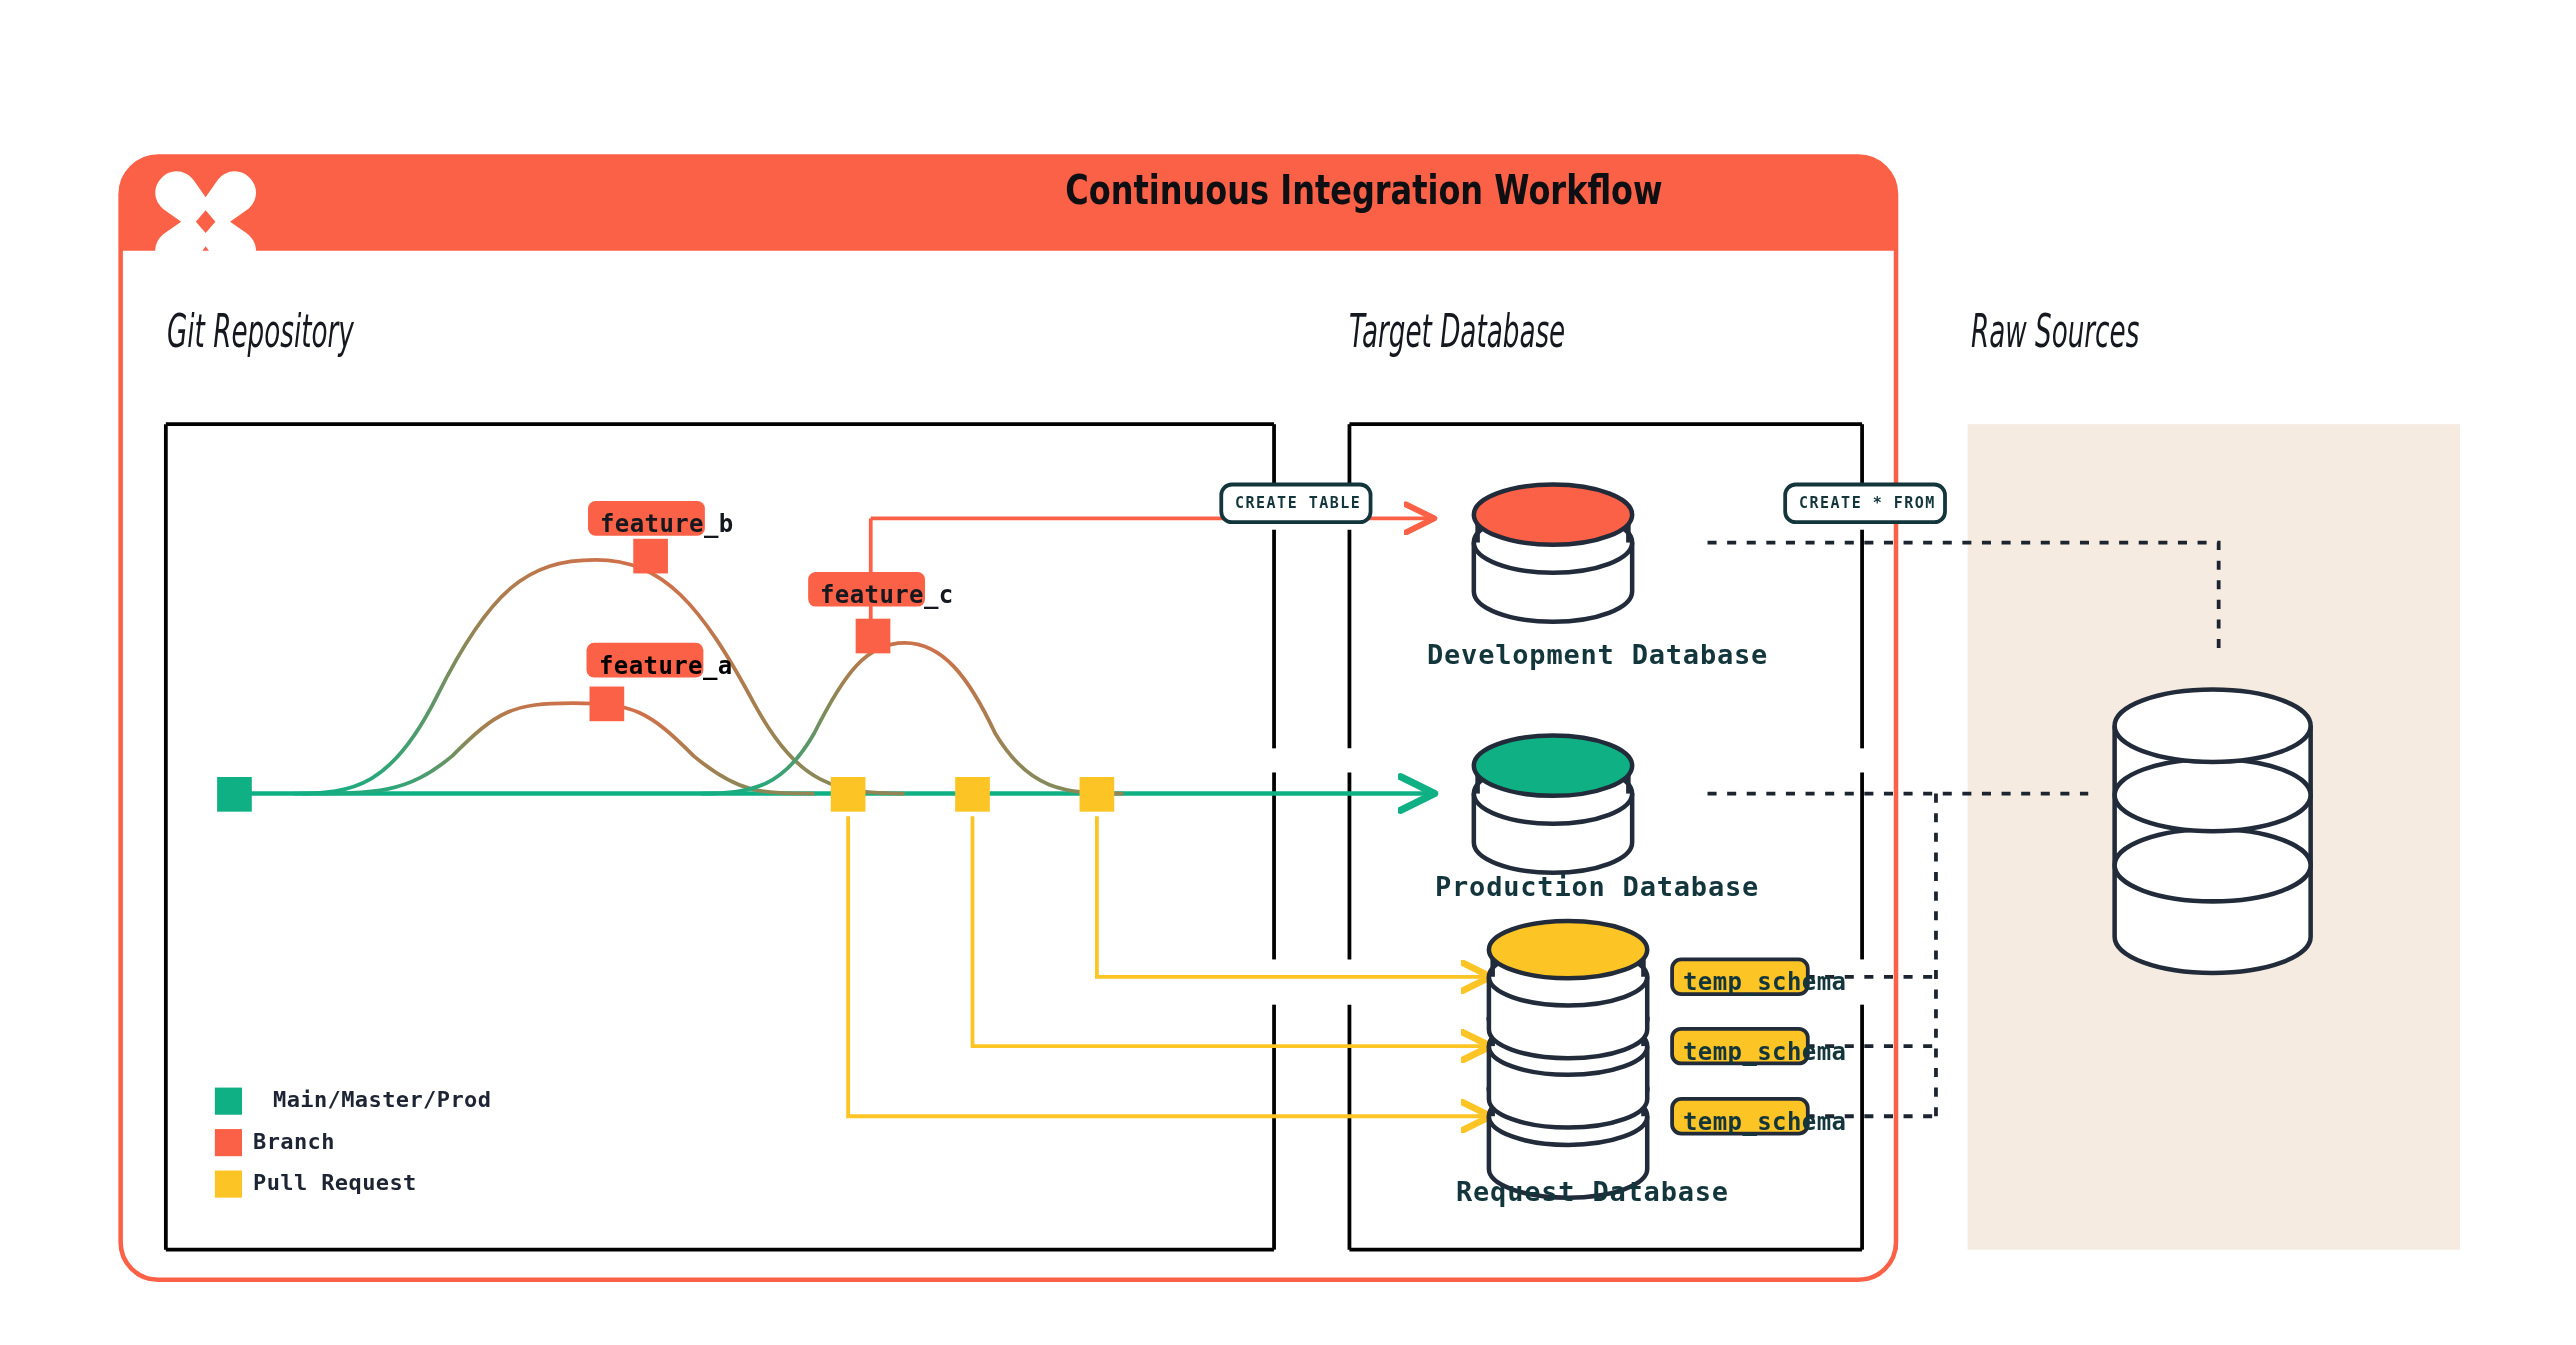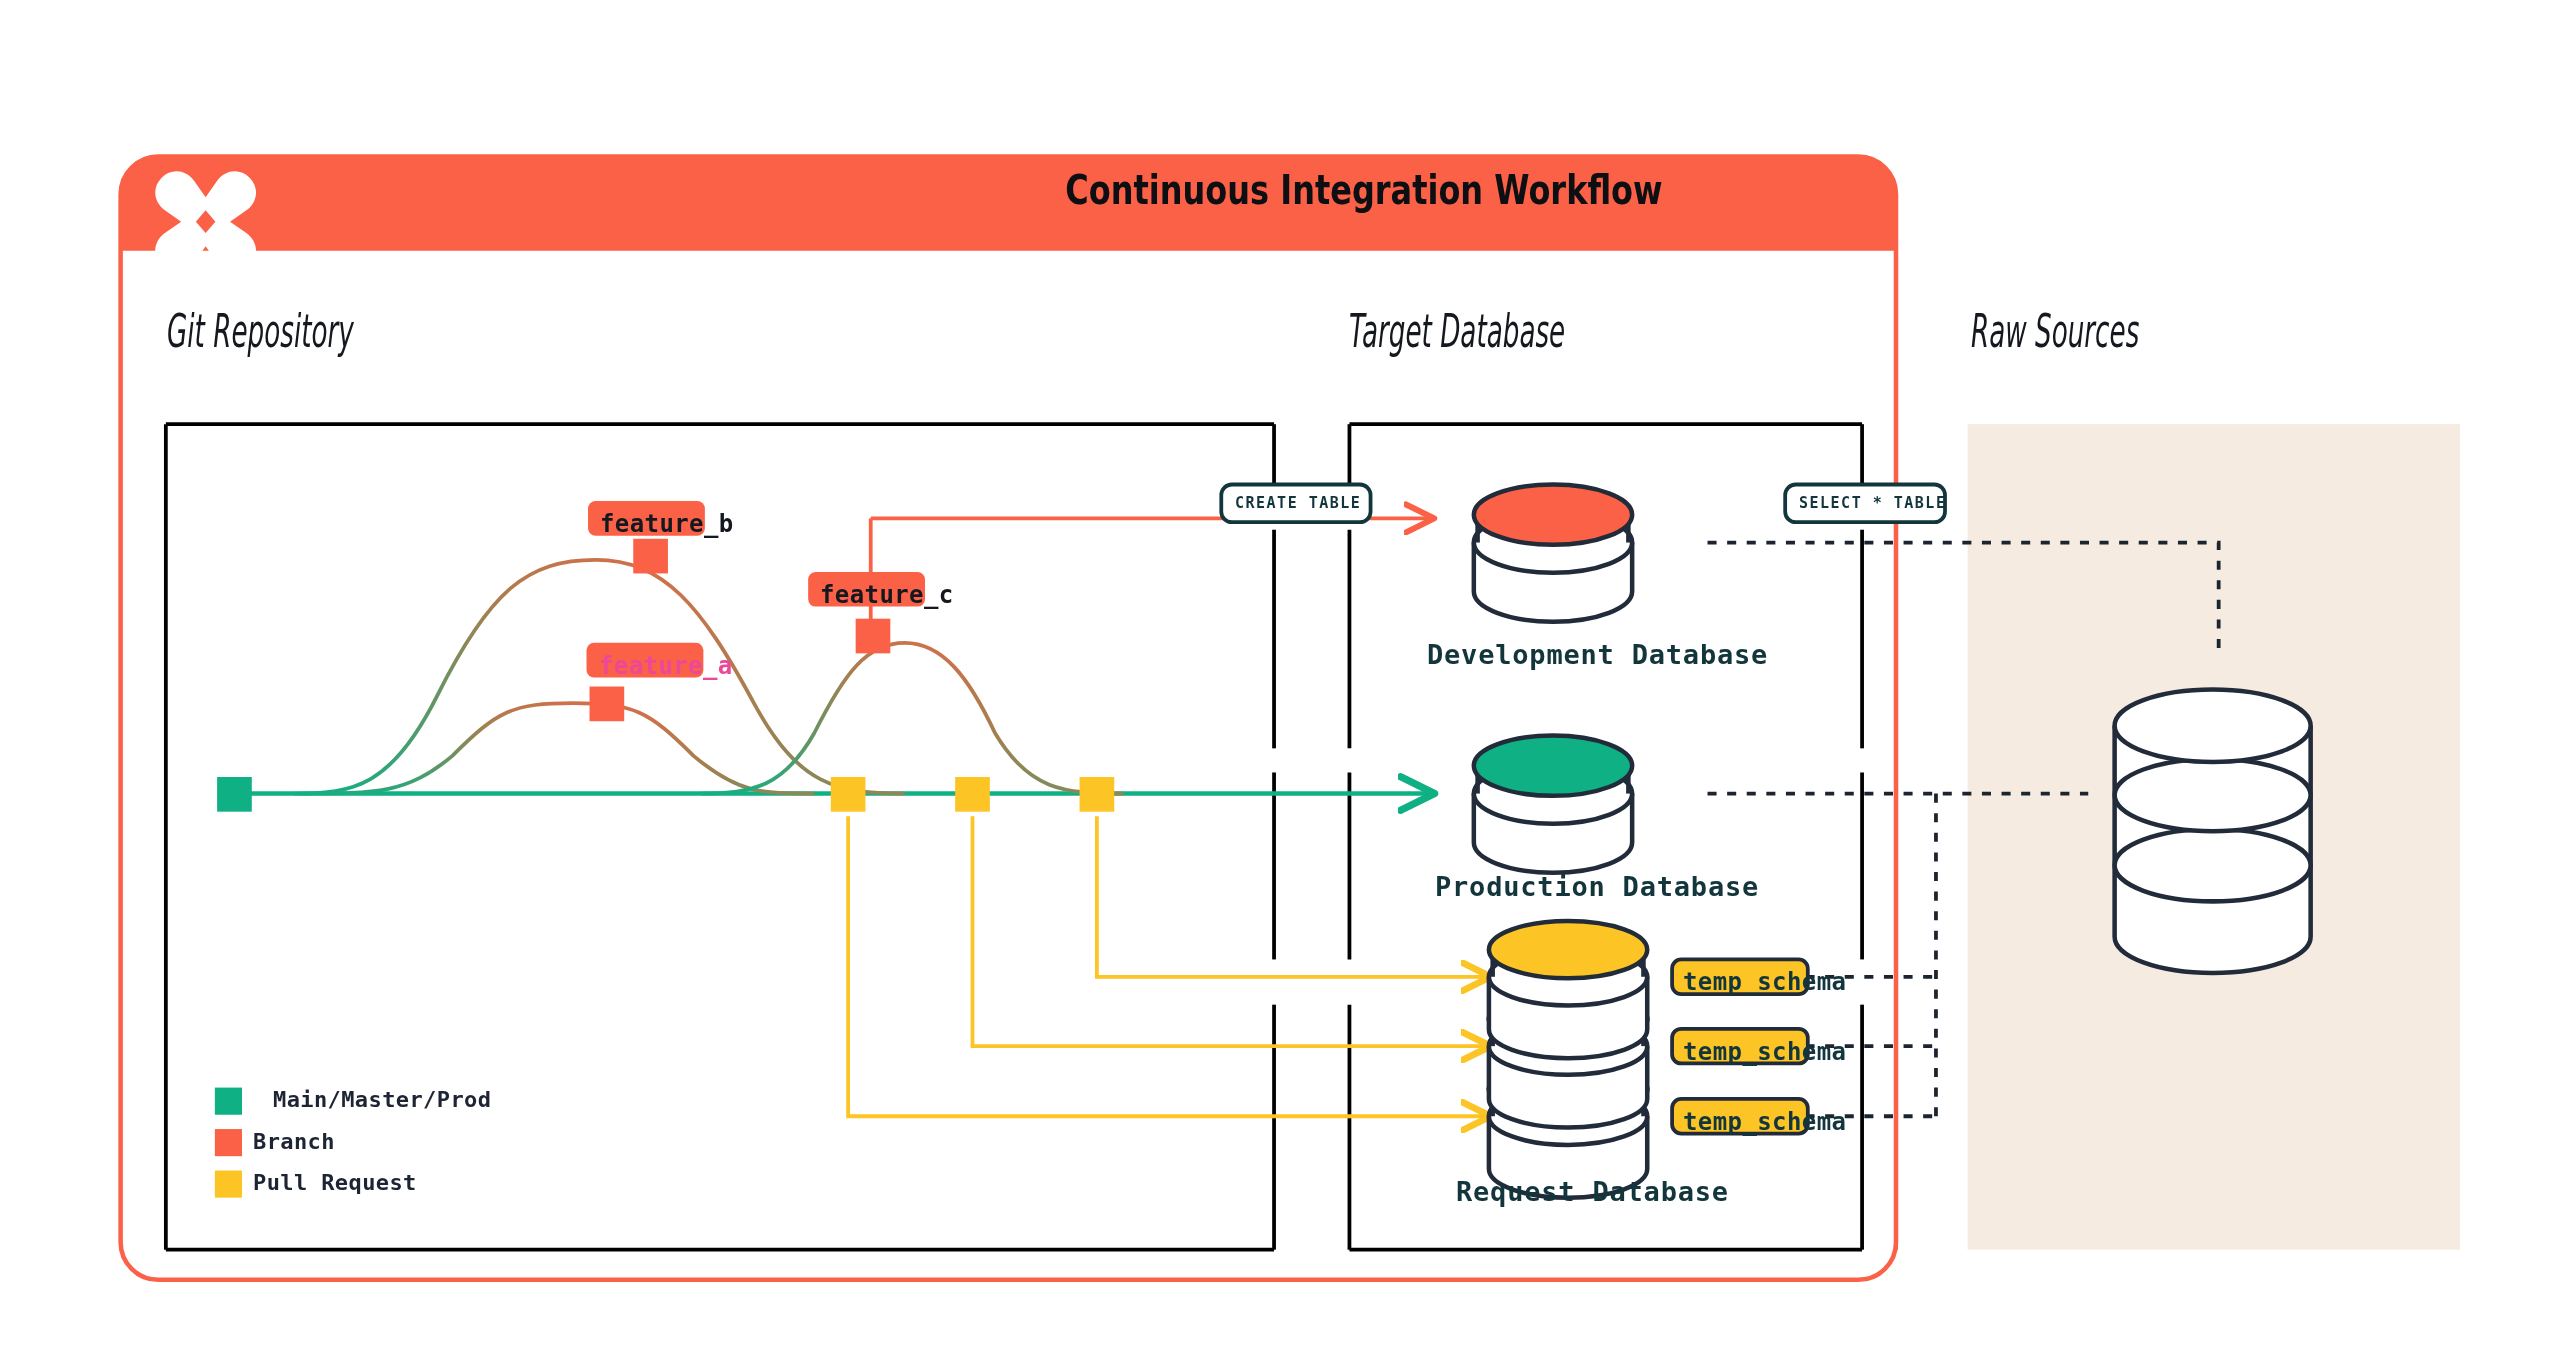--- a/index.html
+++ b/index.html
@@ -278,29 +278,29 @@
   </svg>
 
   <div class="htmltext window-title" style="left:874px; top:134px; width:980px;">Continuous Integration Workflow</div>
 
   <div class="htmltext panel-heading" style="left:167px; top:271px;">Git Repository</div>
 
   <div class="htmltext panel-heading" style="left:1349px; top:271px;">Target Database</div>
 
   <div class="htmltext panel-heading" style="left:1971px; top:271px;">Raw Sources</div>
 
-  <div class="htmltext pill-text" style="left:599px; top:620px; color:#ec4899;">feature_a</div>
+  <div class="htmltext pill-text" style="left:599px; top:620px; color:#000000;">feature_a</div>
 
   <div class="htmltext pill-text" style="left:600px; top:478px; color:#15191f;">feature_b</div>
 
   <div class="htmltext pill-text" style="left:820px; top:549px; color:#15191f;">feature_c</div>
 
   <div class="htmltext sql-text" style="left:1235px; top:462px;">CREATE TABLE</div>
 
-  <div class="htmltext sql-text" style="left:1799px; top:462px;">SELECT * TABLE</div>
+  <div class="htmltext sql-text" style="left:1799px; top:462px;">CREATE * FROM</div>
 
   <div class="htmltext mono-label" style="left:1427px; top:607px;">Development Database</div>
 
   <div class="htmltext mono-label" style="left:1435px; top:839px;">Production Database</div>
 
   <div class="htmltext mono-label" style="left:1456px; top:1144px;">Request Database</div>
 
   <div class="htmltext pill-text" style="left:1683px; top:936px; color:#13353C;">temp_schema</div>
 
   <div class="htmltext pill-text" style="left:1683px; top:1006px; color:#13353C;">temp_schema</div>

